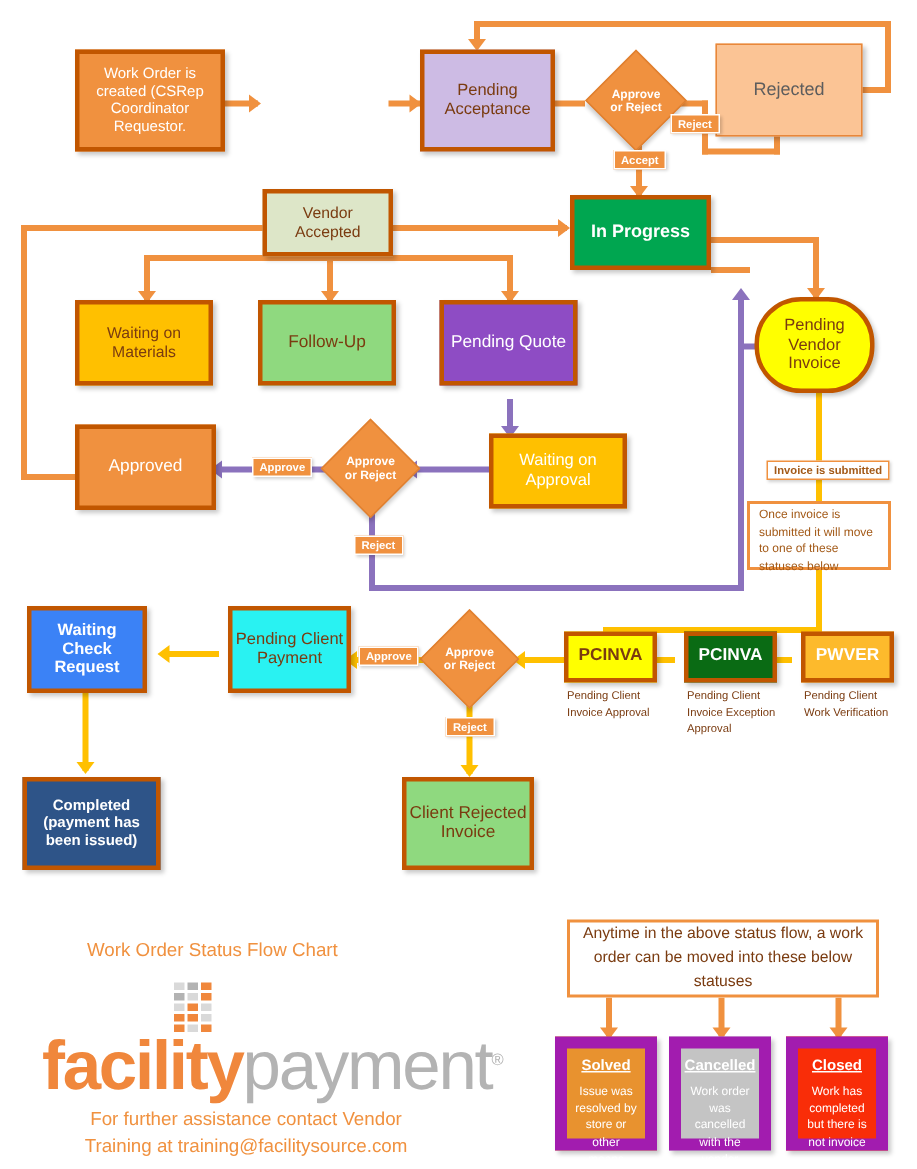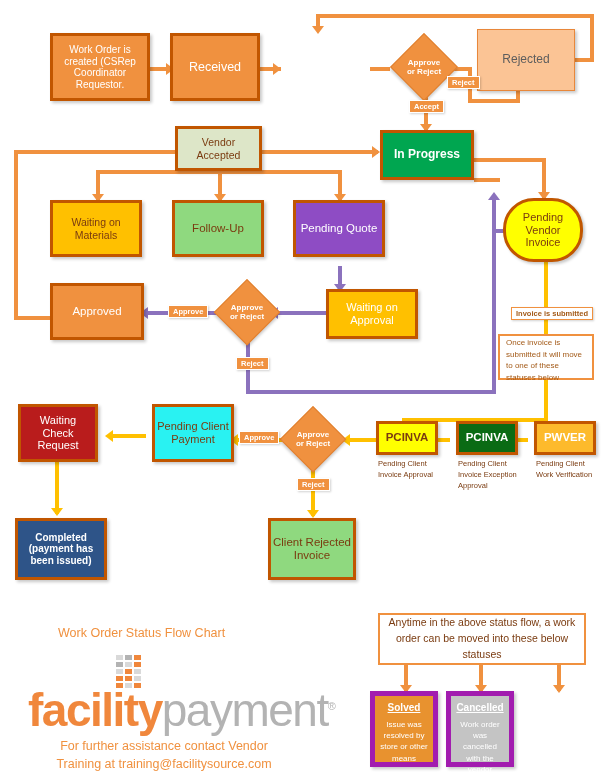--- a/index.html
+++ b/index.html
@@ -18,21 +18,21 @@
 
   .f-orange{background:#f0913f;}
   .f-lilac{background:#cdbbe4;}
   .f-ltorange{background:#fbc495;border:1px solid #e8873a;}
   .f-green{background:#00a650;}
   .f-sage{background:#dde6c8;}
   .f-amber{background:#ffc000;}
   .f-lgreen{background:#8fd97f;}
   .f-purple{background:#8e4cc4;}
   .f-yellow{background:#ffff00;}
-  .f-gray{background:#b91c1c;}
+  .f-gray{background:#3b82f6;font-weight:bold;}
   .f-cyan{background:#29f2f2;}
   .f-navy{background:#2e5488;}
   .f-dgreen{background:#0a6b14;}
   .f-lamber{background:#fdba2c;}
   .f-solved{background:#e8922f;}
   .f-cancel{background:#c4c4c4;}
   .f-closed{background:#f92d08;}
 
   
   .diamond{position:absolute;z-index:6;}
@@ -66,21 +66,21 @@
   .ar-l-ye{border-top:6px solid transparent;border-bottom:6px solid transparent;border-right:8px solid #ffc000;}
 
   
   .note{position:absolute;background:#ffffff;border:2px solid #f0913f;
         color:#a35a18;font-size:8px;line-height:1.45;padding:1px 6px;
         box-sizing:border-box;z-index:8;}
   .note.center{text-align:center;color:#7a3b10;font-size:10.5px;line-height:1.5;}
   .codecap{position:absolute;color:#7a3b10;font-size:7.5px;line-height:1.45;z-index:8;}
 
   
-  .sbox{position:absolute;box-sizing:border-box;border:5px solid #a21caf;
+  .sbox{position:absolute;box-sizing:border-box;border:8px solid #a21caf;
         padding-top:6px;text-align:center;box-shadow:2px 2px 3px rgba(0,0,0,.22);z-index:5;}
   .sbox .sh{font-size:10px;font-weight:bold;text-decoration:underline;display:block;margin-bottom:6px;}
   .sbox .sd{font-size:8px;line-height:1.4;display:block;padding:0 4px;}
 
   
   .brand-title{position:absolute;color:#f0913f;font-size:12.5px;z-index:8;white-space:nowrap;}
   .brand-foot{position:absolute;color:#f0913f;font-size:12.5px;line-height:1.45;z-index:8;text-align:center;}
   .logo{position:absolute;z-index:8;}
   .logo-word{font-size:46px;letter-spacing:-1.5px;line-height:1;}
   .logo-word .a{color:#f0873c;font-weight:bold;}
@@ -186,24 +186,24 @@
   <div class="ar ar-d-or" style="left:400px;top:685px;"></div>
   <div class="ln or" style="left:479px;top:665px;width:4px;height:26px;"></div>
   <div class="ar ar-d-or" style="left:475px;top:685px;"></div>
   <div class="ln or" style="left:557px;top:665px;width:4px;height:26px;"></div>
   <div class="ar ar-d-or" style="left:553px;top:685px;"></div>
 
   <div class="node f-orange t-white" style="left:50px;top:33px;width:100px;height:68px;font-size:10px;">
     <span>Work Order is created (CSRep Coordinator Requestor.</span>
     </div>
 
-  <div class="node f-orange t-white" style="left:170px;top:33px;width:90px;height:68px;font-size:12.5px;">
-    <span>Received</span>
-    </div>
-
+
+  <div class="node f-lilac t-dark" style="left:280px;top:33px;width:90px;height:68px;font-size:11px;">
+    <span>Pending Acceptance</span>
+    </div>
 
   <div class="node f-ltorange t-grayd" style="left:477px;top:29px;width:98px;height:62px;font-size:12px;">
     <span>Rejected</span>
     </div>
 
   <div class="node f-green t-white" style="left:380px;top:130px;width:94px;height:50px;font-size:12px;font-weight:bold;">
     <span>In Progress</span>
     </div>
 
   <div class="node f-sage t-dark" style="left:175px;top:126px;width:87px;height:45px;font-size:10.5px;">
@@ -301,20 +301,24 @@
 
   <div class="note center" style="left:378px;top:613px;width:208px;height:52px;display:flex;align-items:center;justify-content:center;">Anytime in the above status flow, a work order can be moved into these below statuses</div>
 
   <div class="sbox f-solved t-white" style="left:370px;top:691px;width:68px;height:76px;">
     <span class="sh">Solved</span>
     <span class="sd">Issue was resolved by store or other means</span>
   </div>
   <div class="sbox f-cancel t-white" style="left:446px;top:691px;width:68px;height:76px;">
     <span class="sh">Cancelled</span>
     <span class="sd">Work order was cancelled with the vendor</span>
+  </div>
+  <div class="sbox f-closed t-white" style="left:524px;top:691px;width:68px;height:76px;">
+    <span class="sh">Closed</span>
+    <span class="sd">Work has completed but there is not invoice</span>
   </div>
 
   <div class="brand-title" style="left:58px;top:626px;">Work Order Status Flow Chart</div>
 
   <div class="logo" style="left:28px;top:655px;width:270px;height:70px;">
 
     <div class="pix" style="left:88px;top:0px;background:#d9d9d9;"></div>
     <div class="pix" style="left:97px;top:0px;background:#b3b3b3;"></div>
     <div class="pix" style="left:106px;top:0px;background:#f0873c;"></div>
     <div class="pix" style="left:88px;top:7px;background:#b3b3b3;"></div>

